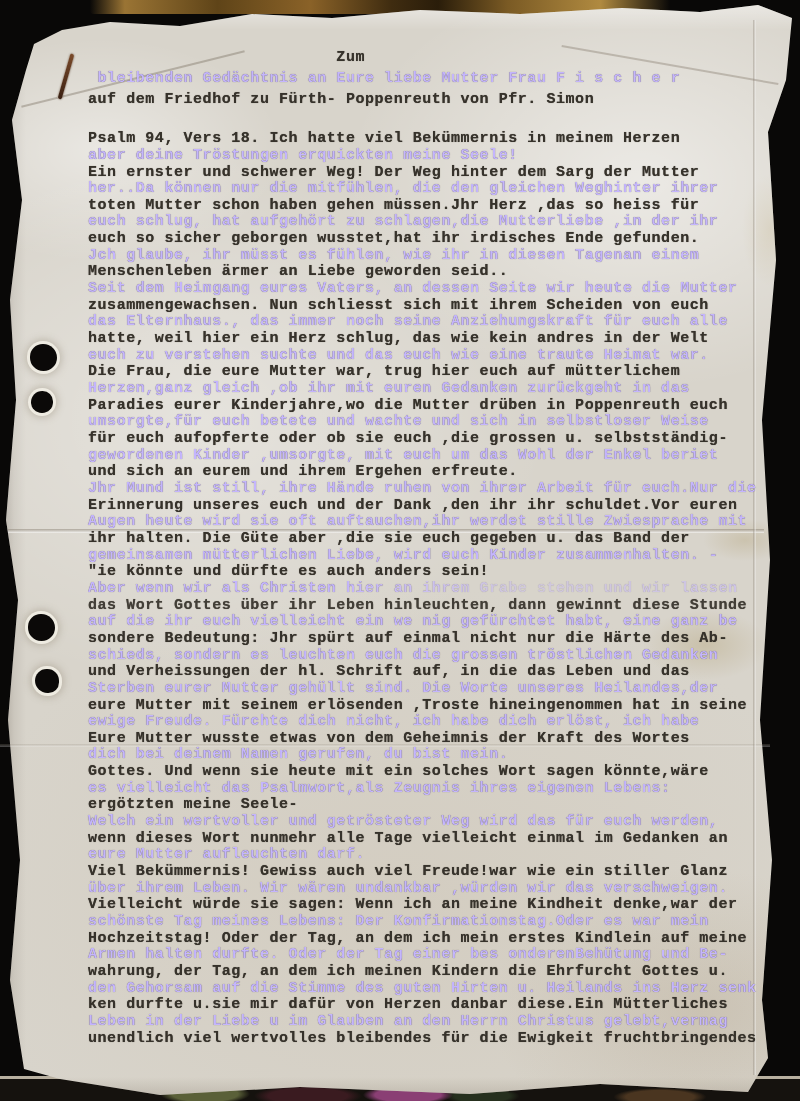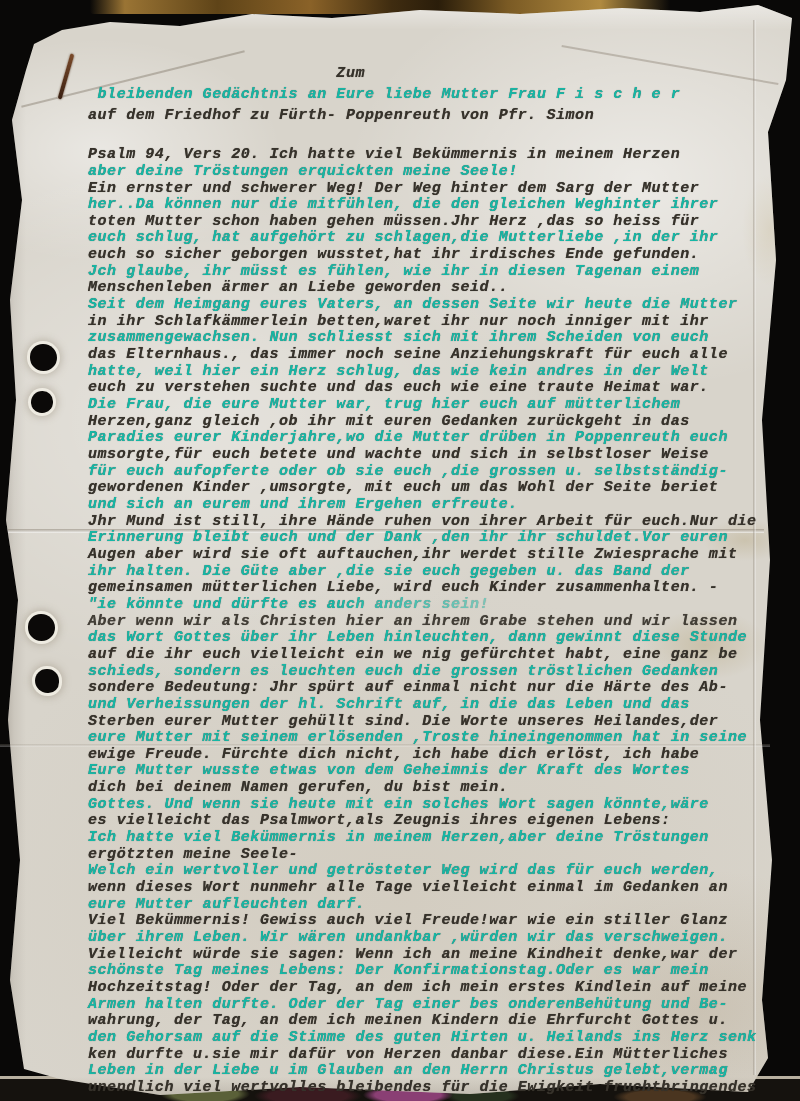--- a/index.html
+++ b/index.html
@@ -79,30 +79,30 @@
     box-shadow:0 0 2px rgba(60,30,10,0.8), -1px 0 0 rgba(230,225,215,0.7);
   }
 
   .hole{position:absolute;z-index:4;background:#0b0908;border-radius:48% 52% 50% 50%;
     box-shadow:0 0 0 3px rgba(240,237,228,0.95), 0 0 7px 5px rgba(140,128,108,0.35);}
   .hole.p1{left:30px;top:344px;width:27px;height:27px;}
   .hole.p2{left:31px;top:391px;width:22px;height:22px;border-radius:52% 48% 50% 50%;}
   .hole.p3{left:28px;top:614px;width:27px;height:27px;}
   .hole.p4{left:35px;top:669px;width:24px;height:24px;border-radius:50% 50% 46% 54%;}
 
-  .text{position:absolute;left:88px;top:64px;width:700px;z-index:5;font-style:italic;}
+  .text{position:absolute;left:88px;top:48px;width:700px;z-index:5;}
   .tline{
     white-space:pre;
     font-family:"Liberation Mono","DejaVu Sans Mono",monospace;
     font-size:15px;line-height:16.65px;min-height:16.65px;
     letter-spacing:0.55px;font-weight:700;
     color:#36322b;
     text-shadow:0 0 0.7px rgba(54,48,40,0.85);
   }
-  .tline:nth-child(2n){color:#14b8a6;}
+  .tline:nth-child(2n){color:#c4b5fd;}
   .tline:nth-child(-n+4){line-height:20.8px;min-height:20.8px;}
   
   .tline:nth-child(32){
     -webkit-mask-image:linear-gradient(90deg,#000 35%,rgba(0,0,0,0.35) 62%,rgba(0,0,0,0.55) 95%);
             mask-image:linear-gradient(90deg,#000 35%,rgba(0,0,0,0.35) 62%,rgba(0,0,0,0.55) 95%);
   }
   .tline:nth-child(33){opacity:.92;}
 </style>
 </head>
 <body>
@@ -124,62 +124,60 @@
   <div class="hole p1"></div>
   <div class="hole p2"></div>
   <div class="hole p3"></div>
   <div class="hole p4"></div>
 
   <div class="text">
       <div class="tline">                          Zum</div>
       <div class="tline"> bleibenden Gedächtnis an Eure liebe Mutter Frau F i s c h e r</div>
       <div class="tline">auf dem Friedhof zu Fürth- Poppenreuth von Pfr. Simon</div>
       <div class="tline"></div>
-      <div class="tline">Psalm 94, Vers 20. Ich hatte viel Bekümmernis in meinem Herzen</div>
+      <div class="tline">Psalm 94, Vers 18. Ich hatte viel Bekümmernis in meinem Herzen</div>
       <div class="tline">aber deine Tröstungen erquickten meine Seele!</div>
       <div class="tline">Ein ernster und schwerer Weg! Der Weg hinter dem Sarg der Mutter</div>
       <div class="tline">her..Da können nur die mitfühlen, die den gleichen Weghinter ihrer</div>
       <div class="tline">toten Mutter schon haben gehen müssen.Jhr Herz ,das so heiss für</div>
       <div class="tline">euch schlug, hat aufgehört zu schlagen,die Mutterliebe ,in der ihr</div>
       <div class="tline">euch so sicher geborgen wusstet,hat ihr irdisches Ende gefunden.</div>
       <div class="tline">Jch glaube, ihr müsst es fühlen, wie ihr in diesen Tagenan einem</div>
       <div class="tline">Menschenleben ärmer an Liebe geworden seid..</div>
       <div class="tline">Seit dem Heimgang eures Vaters, an dessen Seite wir heute die Mutter</div>
-      <div class="tline">in ihr Schlafkämmerlein betten,waret ihr nur noch inniger mit ihr</div>
       <div class="tline">zusammengewachsen. Nun schliesst sich mit ihrem Scheiden von euch</div>
       <div class="tline">das Elternhaus., das immer noch seine Anziehungskraft für euch alle</div>
       <div class="tline">hatte, weil hier ein Herz schlug, das wie kein andres in der Welt</div>
       <div class="tline">euch zu verstehen suchte und das euch wie eine traute Heimat war.</div>
       <div class="tline">Die Frau, die eure Mutter war, trug hier euch auf mütterlichem</div>
       <div class="tline">Herzen,ganz gleich ,ob ihr mit euren Gedanken zurückgeht in das</div>
       <div class="tline">Paradies eurer Kinderjahre,wo die Mutter drüben in Poppenreuth euch</div>
       <div class="tline">umsorgte,für euch betete und wachte und sich in selbstloser Weise</div>
       <div class="tline">für euch aufopferte oder ob sie euch ,die grossen u. selbstständig-</div>
-      <div class="tline">gewordenen Kinder ,umsorgte, mit euch um das Wohl der Seite beriet</div>
+      <div class="tline">gewordenen Kinder ,umsorgte, mit euch um das Wohl der Enkel beriet</div>
       <div class="tline">und sich an eurem und ihrem Ergehen erfreute.</div>
       <div class="tline">Jhr Mund ist still, ihre Hände ruhen von ihrer Arbeit für euch.Nur die</div>
-      <div class="tline">Erinnerung bleibt euch und der Dank ,den ihr ihr schuldet.Vor euren</div>
-      <div class="tline">Augen aber wird sie oft auftauchen,ihr werdet stille Zwiesprache mit</div>
+      <div class="tline">Erinnerung unseres euch und der Dank ,den ihr ihr schuldet.Vor euren</div>
+      <div class="tline">Augen heute wird sie oft auftauchen,ihr werdet stille Zwiesprache mit</div>
       <div class="tline">ihr halten. Die Güte aber ,die sie euch gegeben u. das Band der</div>
       <div class="tline">gemeinsamen mütterlichen Liebe, wird euch Kinder zusammenhalten. -</div>
       <div class="tline">"ie könnte und dürfte es auch anders sein!</div>
       <div class="tline">Aber wenn wir als Christen hier an ihrem Grabe stehen und wir lassen</div>
       <div class="tline">das Wort Gottes über ihr Leben hinleuchten, dann gewinnt diese Stunde</div>
       <div class="tline">auf die ihr euch vielleicht ein we nig gefürchtet habt, eine ganz be</div>
+      <div class="tline">sondere Bedeutung: Jhr spürt auf einmal nicht nur die Härte des Ab-</div>
       <div class="tline">schieds, sondern es leuchten euch die grossen tröstlichen Gedanken</div>
-      <div class="tline">sondere Bedeutung: Jhr spürt auf einmal nicht nur die Härte des Ab-</div>
       <div class="tline">und Verheissungen der hl. Schrift auf, in die das Leben und das</div>
       <div class="tline">Sterben eurer Mutter gehüllt sind. Die Worte unseres Heilandes,der</div>
       <div class="tline">eure Mutter mit seinem erlösenden ,Troste hineingenommen hat in seine</div>
       <div class="tline">ewige Freude. Fürchte dich nicht, ich habe dich erlöst, ich habe</div>
       <div class="tline">Eure Mutter wusste etwas von dem Geheimnis der Kraft des Wortes</div>
       <div class="tline">dich bei deinem Namen gerufen, du bist mein.</div>
       <div class="tline">Gottes. Und wenn sie heute mit ein solches Wort sagen könnte,wäre</div>
       <div class="tline">es vielleicht das Psalmwort,als Zeugnis ihres eigenen Lebens:</div>
-      <div class="tline">Ich hatte viel Bekümmernis in meinem Herzen,aber deine Tröstungen</div>
       <div class="tline">ergötzten meine Seele-</div>
       <div class="tline">Welch ein wertvoller und getrösteter Weg wird das für euch werden,</div>
       <div class="tline">wenn dieses Wort nunmehr alle Tage vielleicht einmal im Gedanken an</div>
       <div class="tline">eure Mutter aufleuchten darf.</div>
       <div class="tline">Viel Bekümmernis! Gewiss auch viel Freude!war wie ein stiller Glanz</div>
       <div class="tline">über ihrem Leben. Wir wären undankbar ,würden wir das verschweigen.</div>
       <div class="tline">Vielleicht würde sie sagen: Wenn ich an meine Kindheit denke,war der</div>
       <div class="tline">schönste Tag meines Lebens: Der Konfirmationstag.Oder es war mein</div>
       <div class="tline">Hochzeitstag! Oder der Tag, an dem ich mein erstes Kindlein auf meine</div>
       <div class="tline">Armen halten durfte. Oder der Tag einer bes onderenBehütung und Be-</div>

